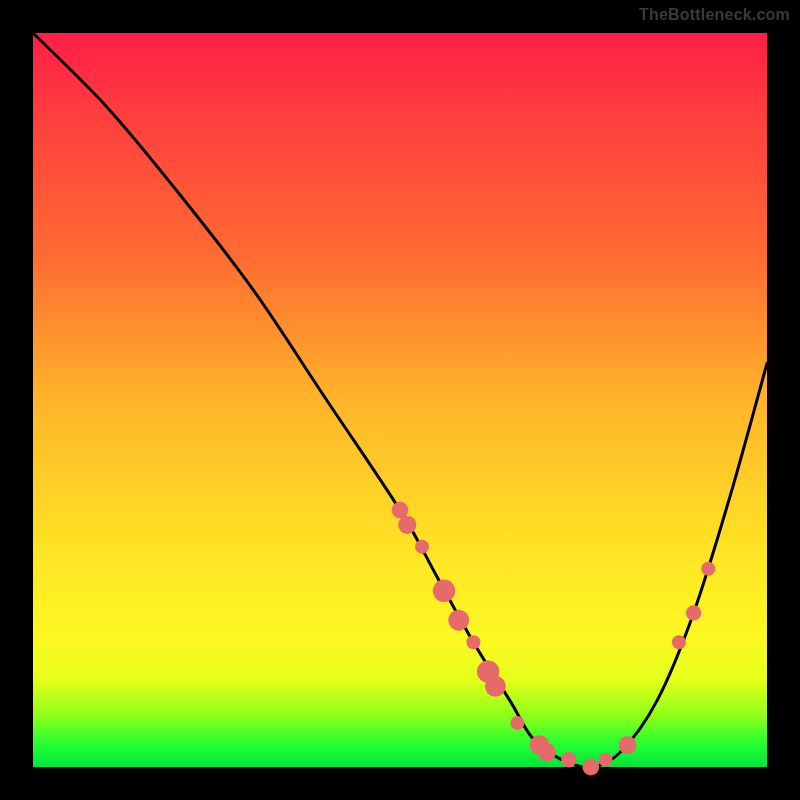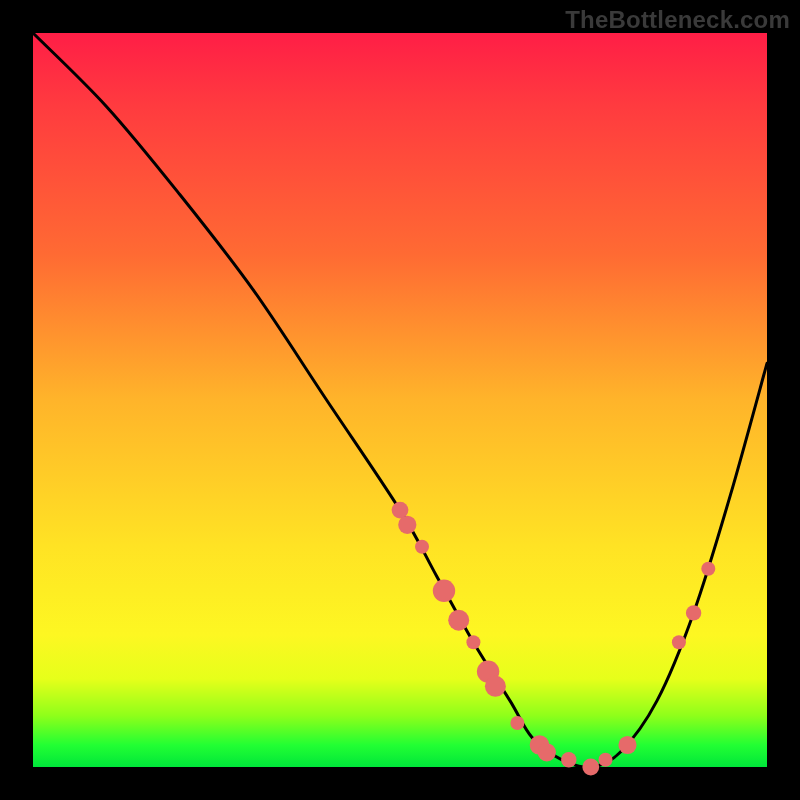--- a/index.html
+++ b/index.html
@@ -38,21 +38,21 @@
       #8fff1a 93%,
       #22ff33 97%,
       #00e63a 100%
     );
   }
   .watermark {
     position: absolute;
     top: 6px;
     right: 10px;
     color: #3a3a3a;
-    font-size: 24px;
+    font-size: 16px;
     font-weight: 600;
     letter-spacing: 0.2px;
     user-select: none;
   }
   svg.curve {
     position: absolute;
     left: 0;
     top: 0;
     width: 734px;
     height: 734px;

